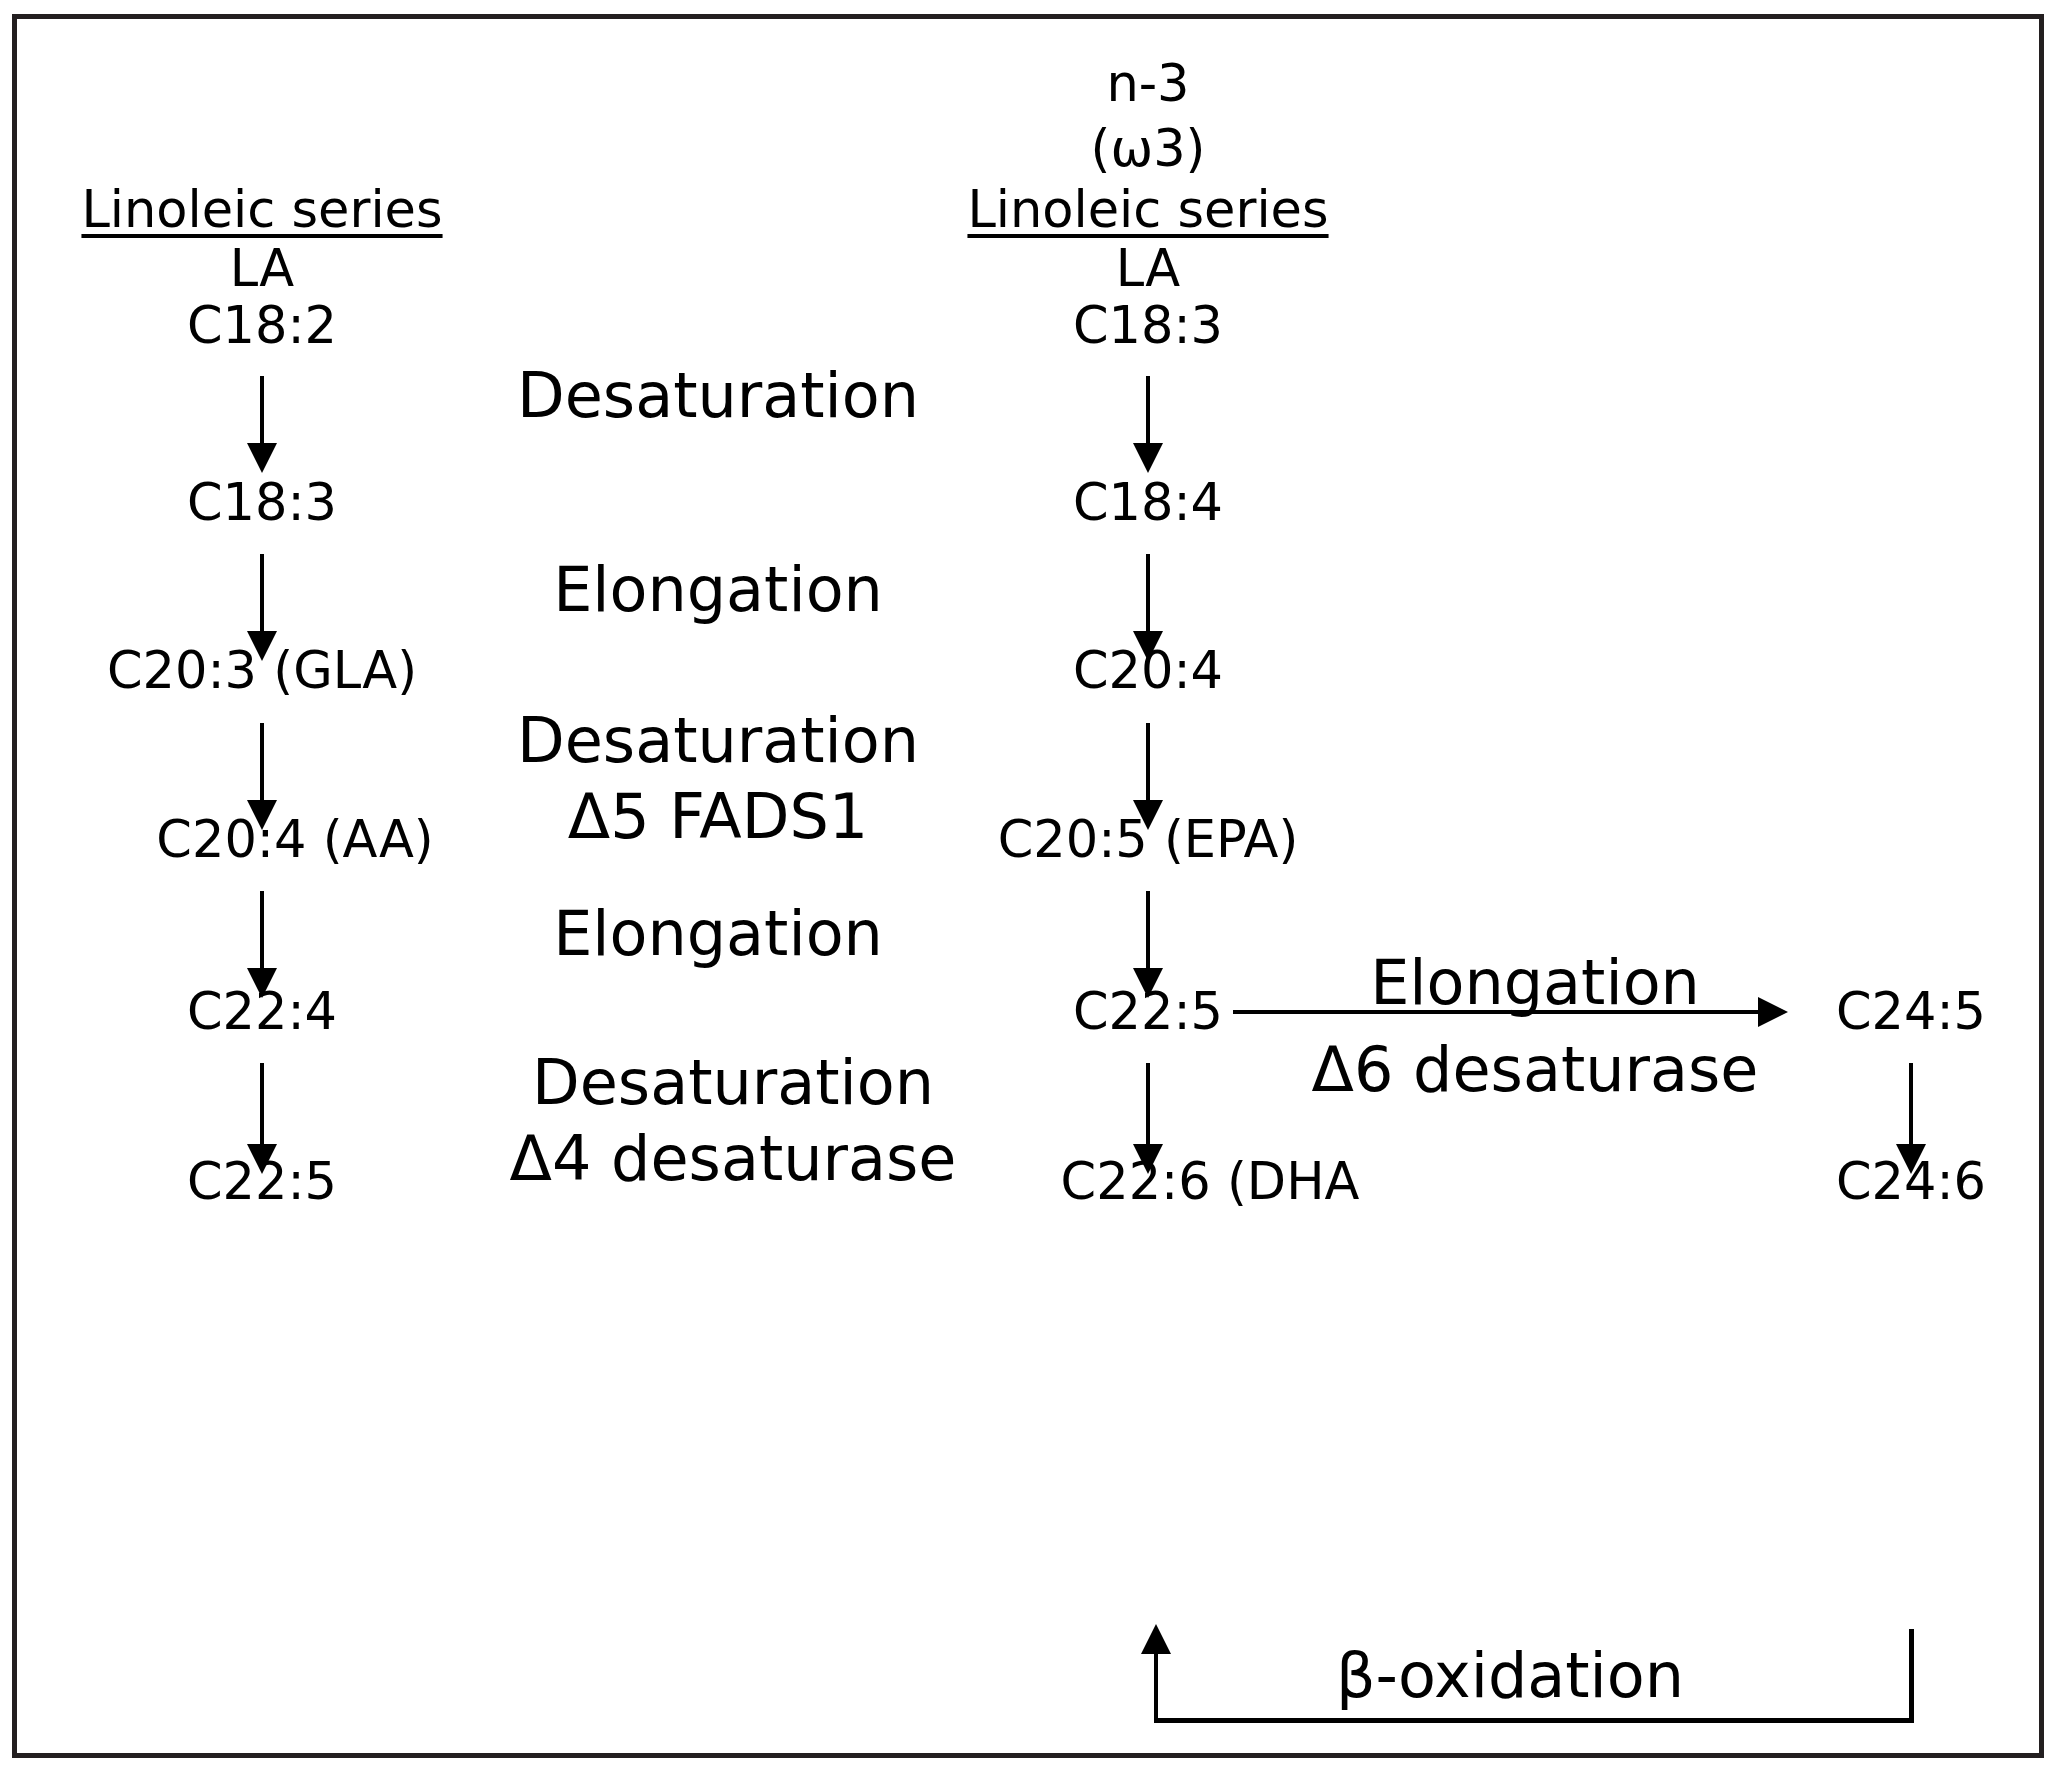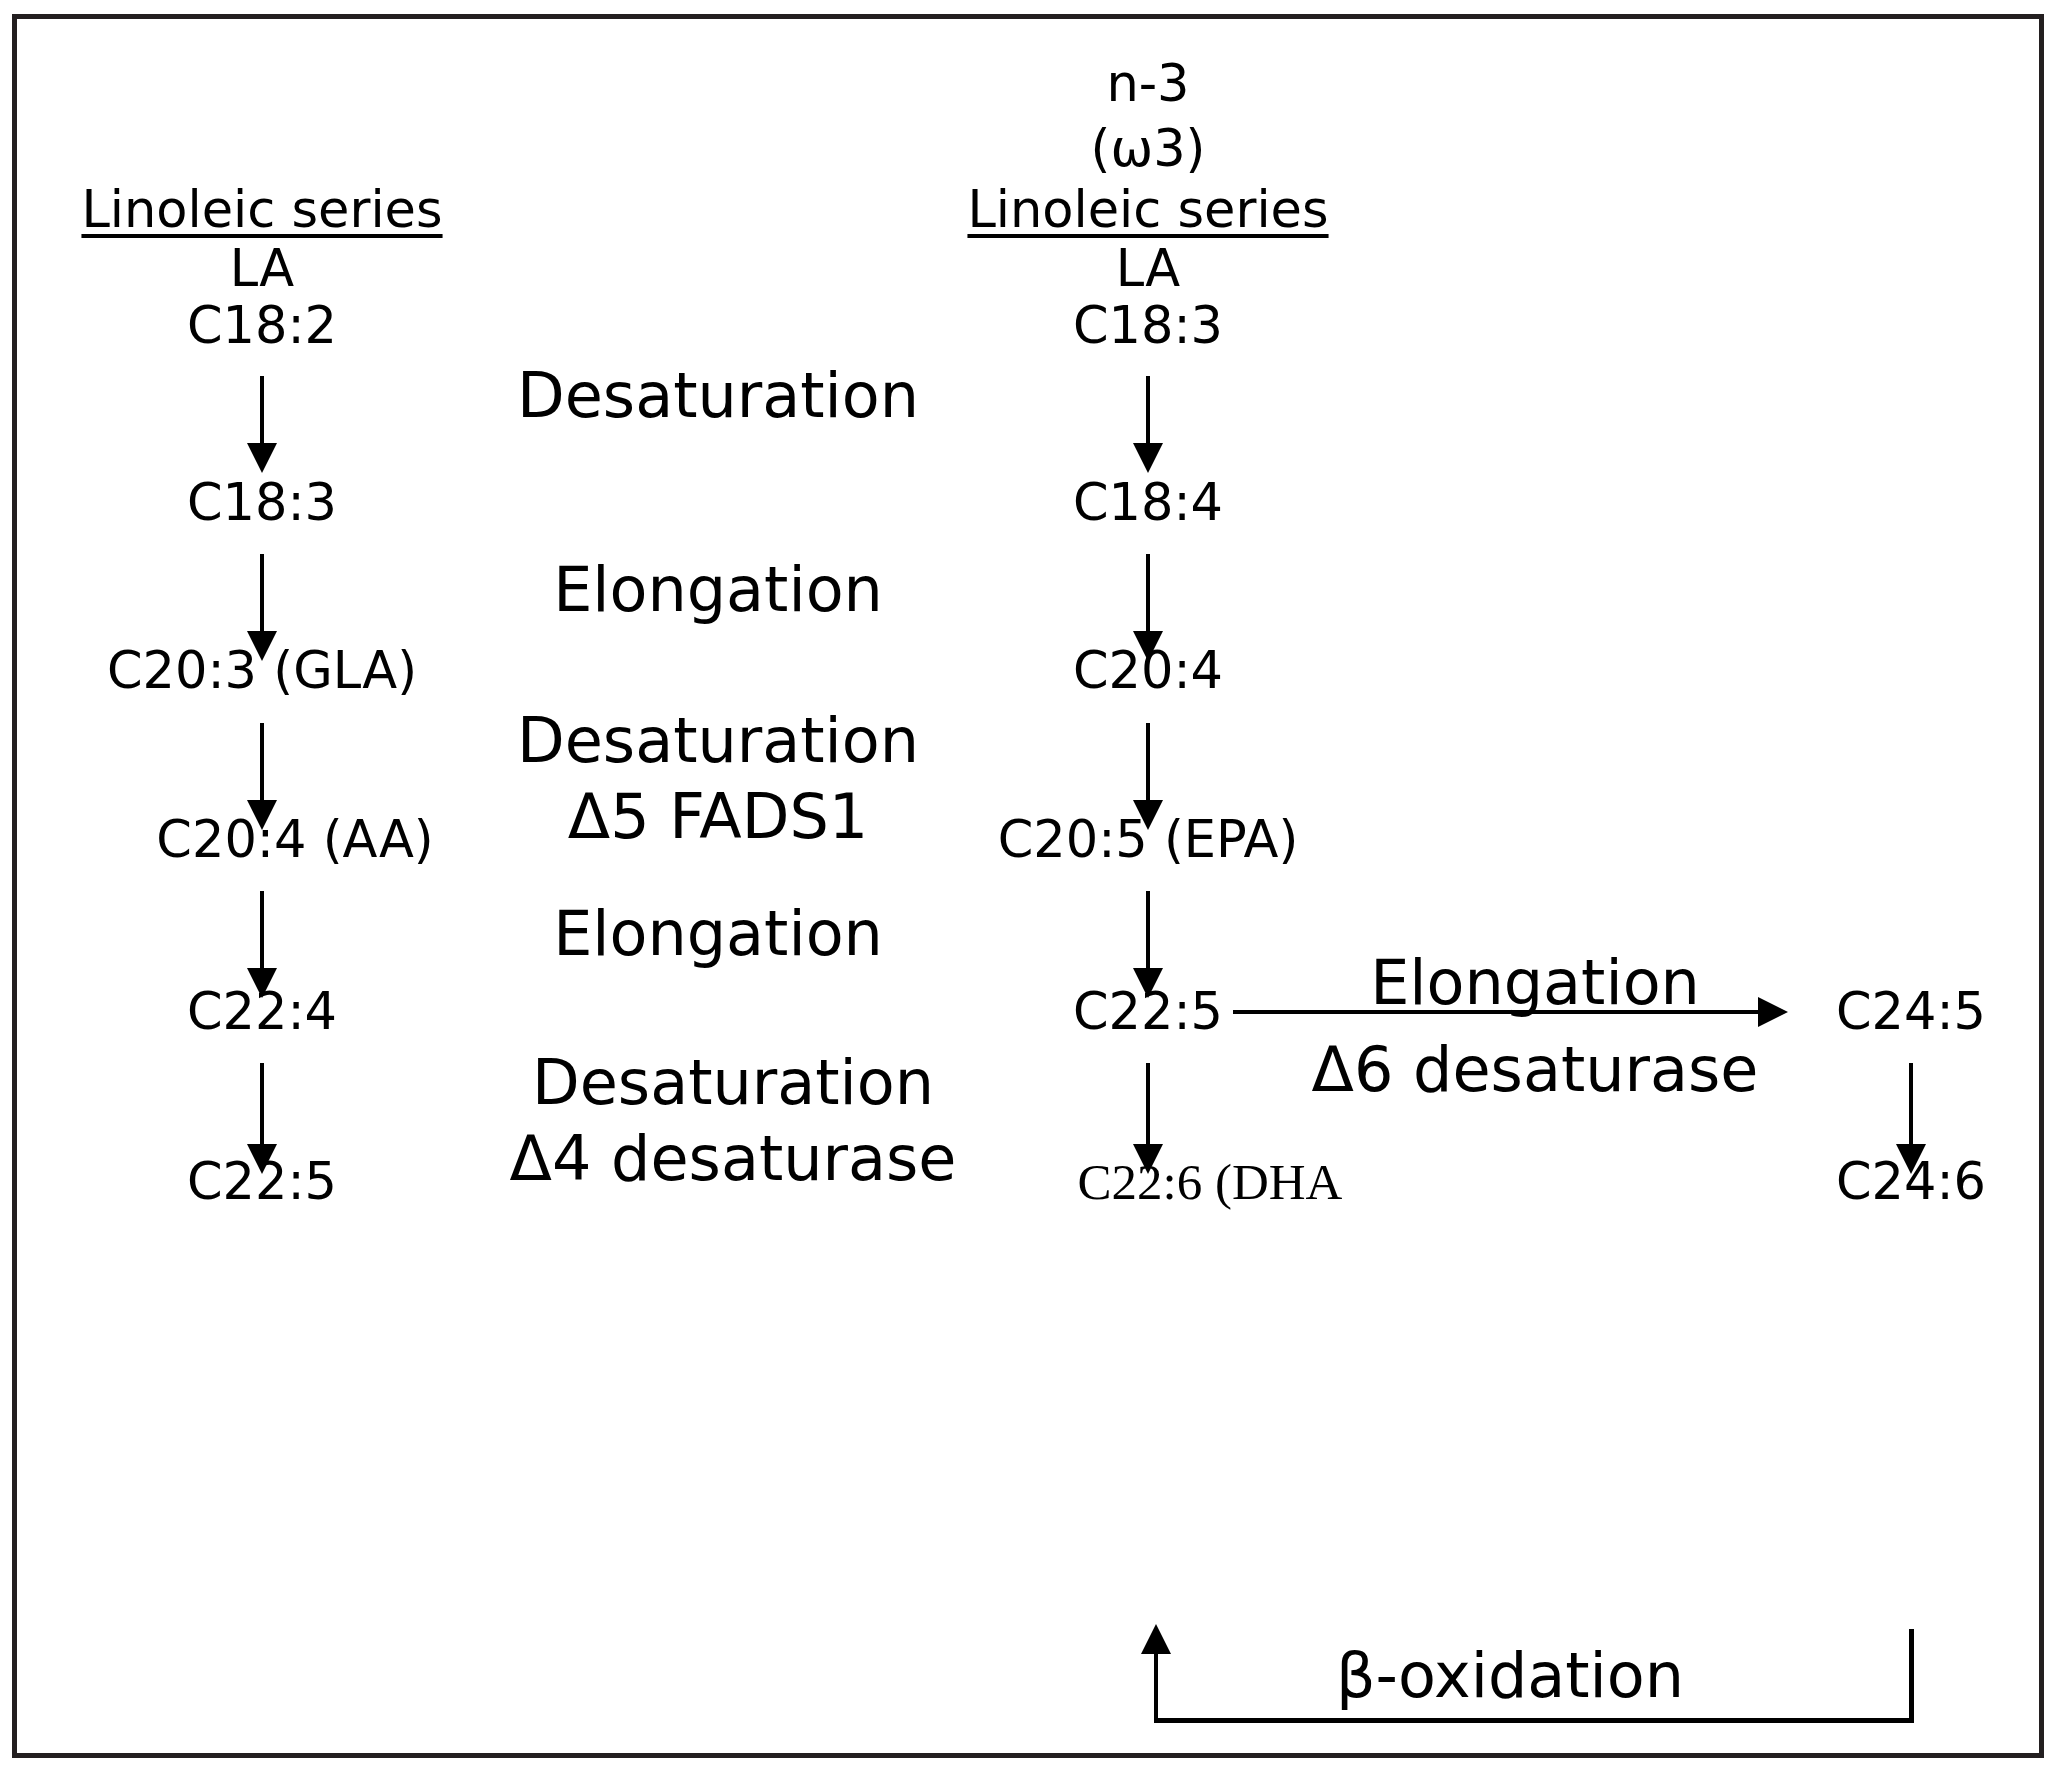--- a/index.html
+++ b/index.html
@@ -234,21 +234,21 @@
     <div class="head" style="top:77px;"></div>
   </div>
 
   <div class="node ctr" style="left:1148px; top:986px;">C22:5</div>
 
   <div class="varrow" style="left:1148px; top:1063px; height:111px;">
     <div class="shaft" style="height:81px;"></div>
     <div class="head" style="top:81px;"></div>
   </div>
 
-  <div class="node ctr" style="left:1210px; top:1156px;font-family:Liberation Serif, serif;">C22:6 (DHA</div>
+  <div class="node ctr" style="left:1210px; top:1156px;">C22:6 (DHA</div>
 
   <div class="enzyme" style="left:1535px; top:945px;">Elongation</div>
 
   <div class="harrow" style="left:1233px; top:1012px; width:554px;">
     <div class="shaft" style="width:525px;"></div>
     <div class="head" style="left:525px;"></div>
   </div>
 
   <div class="enzyme" style="left:1535px; top:1032px;">Δ6 desaturase</div>
 

